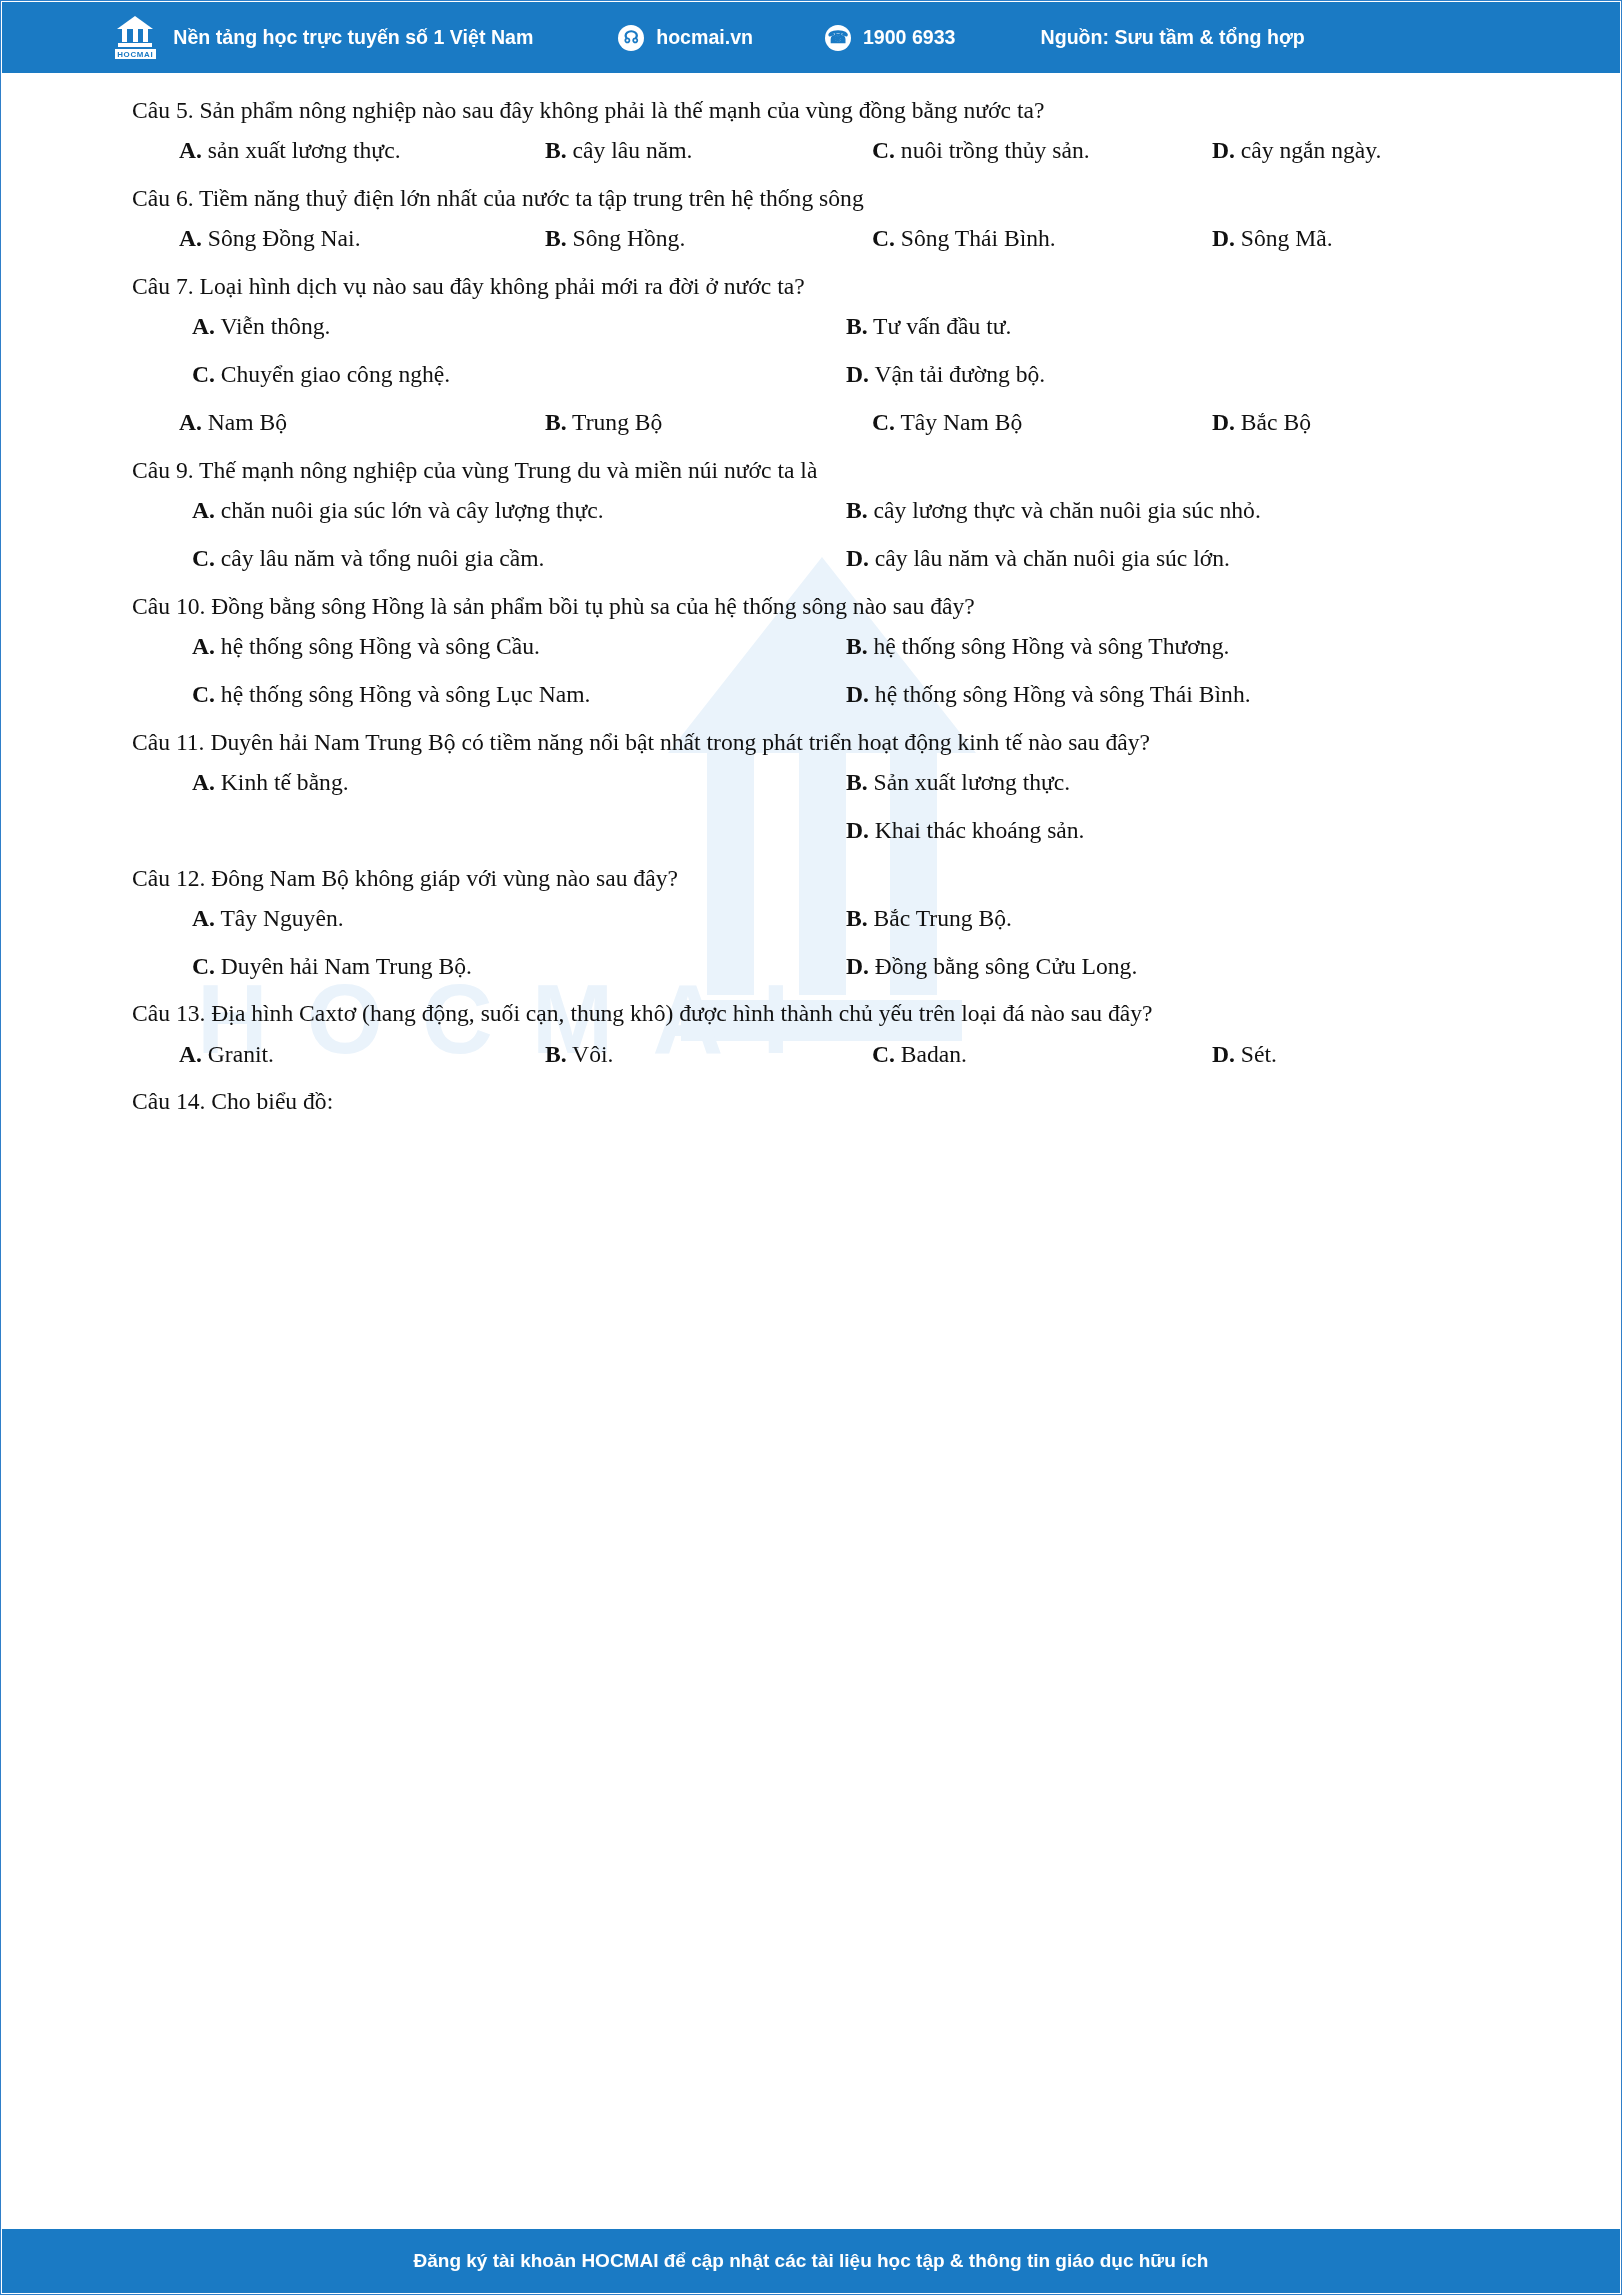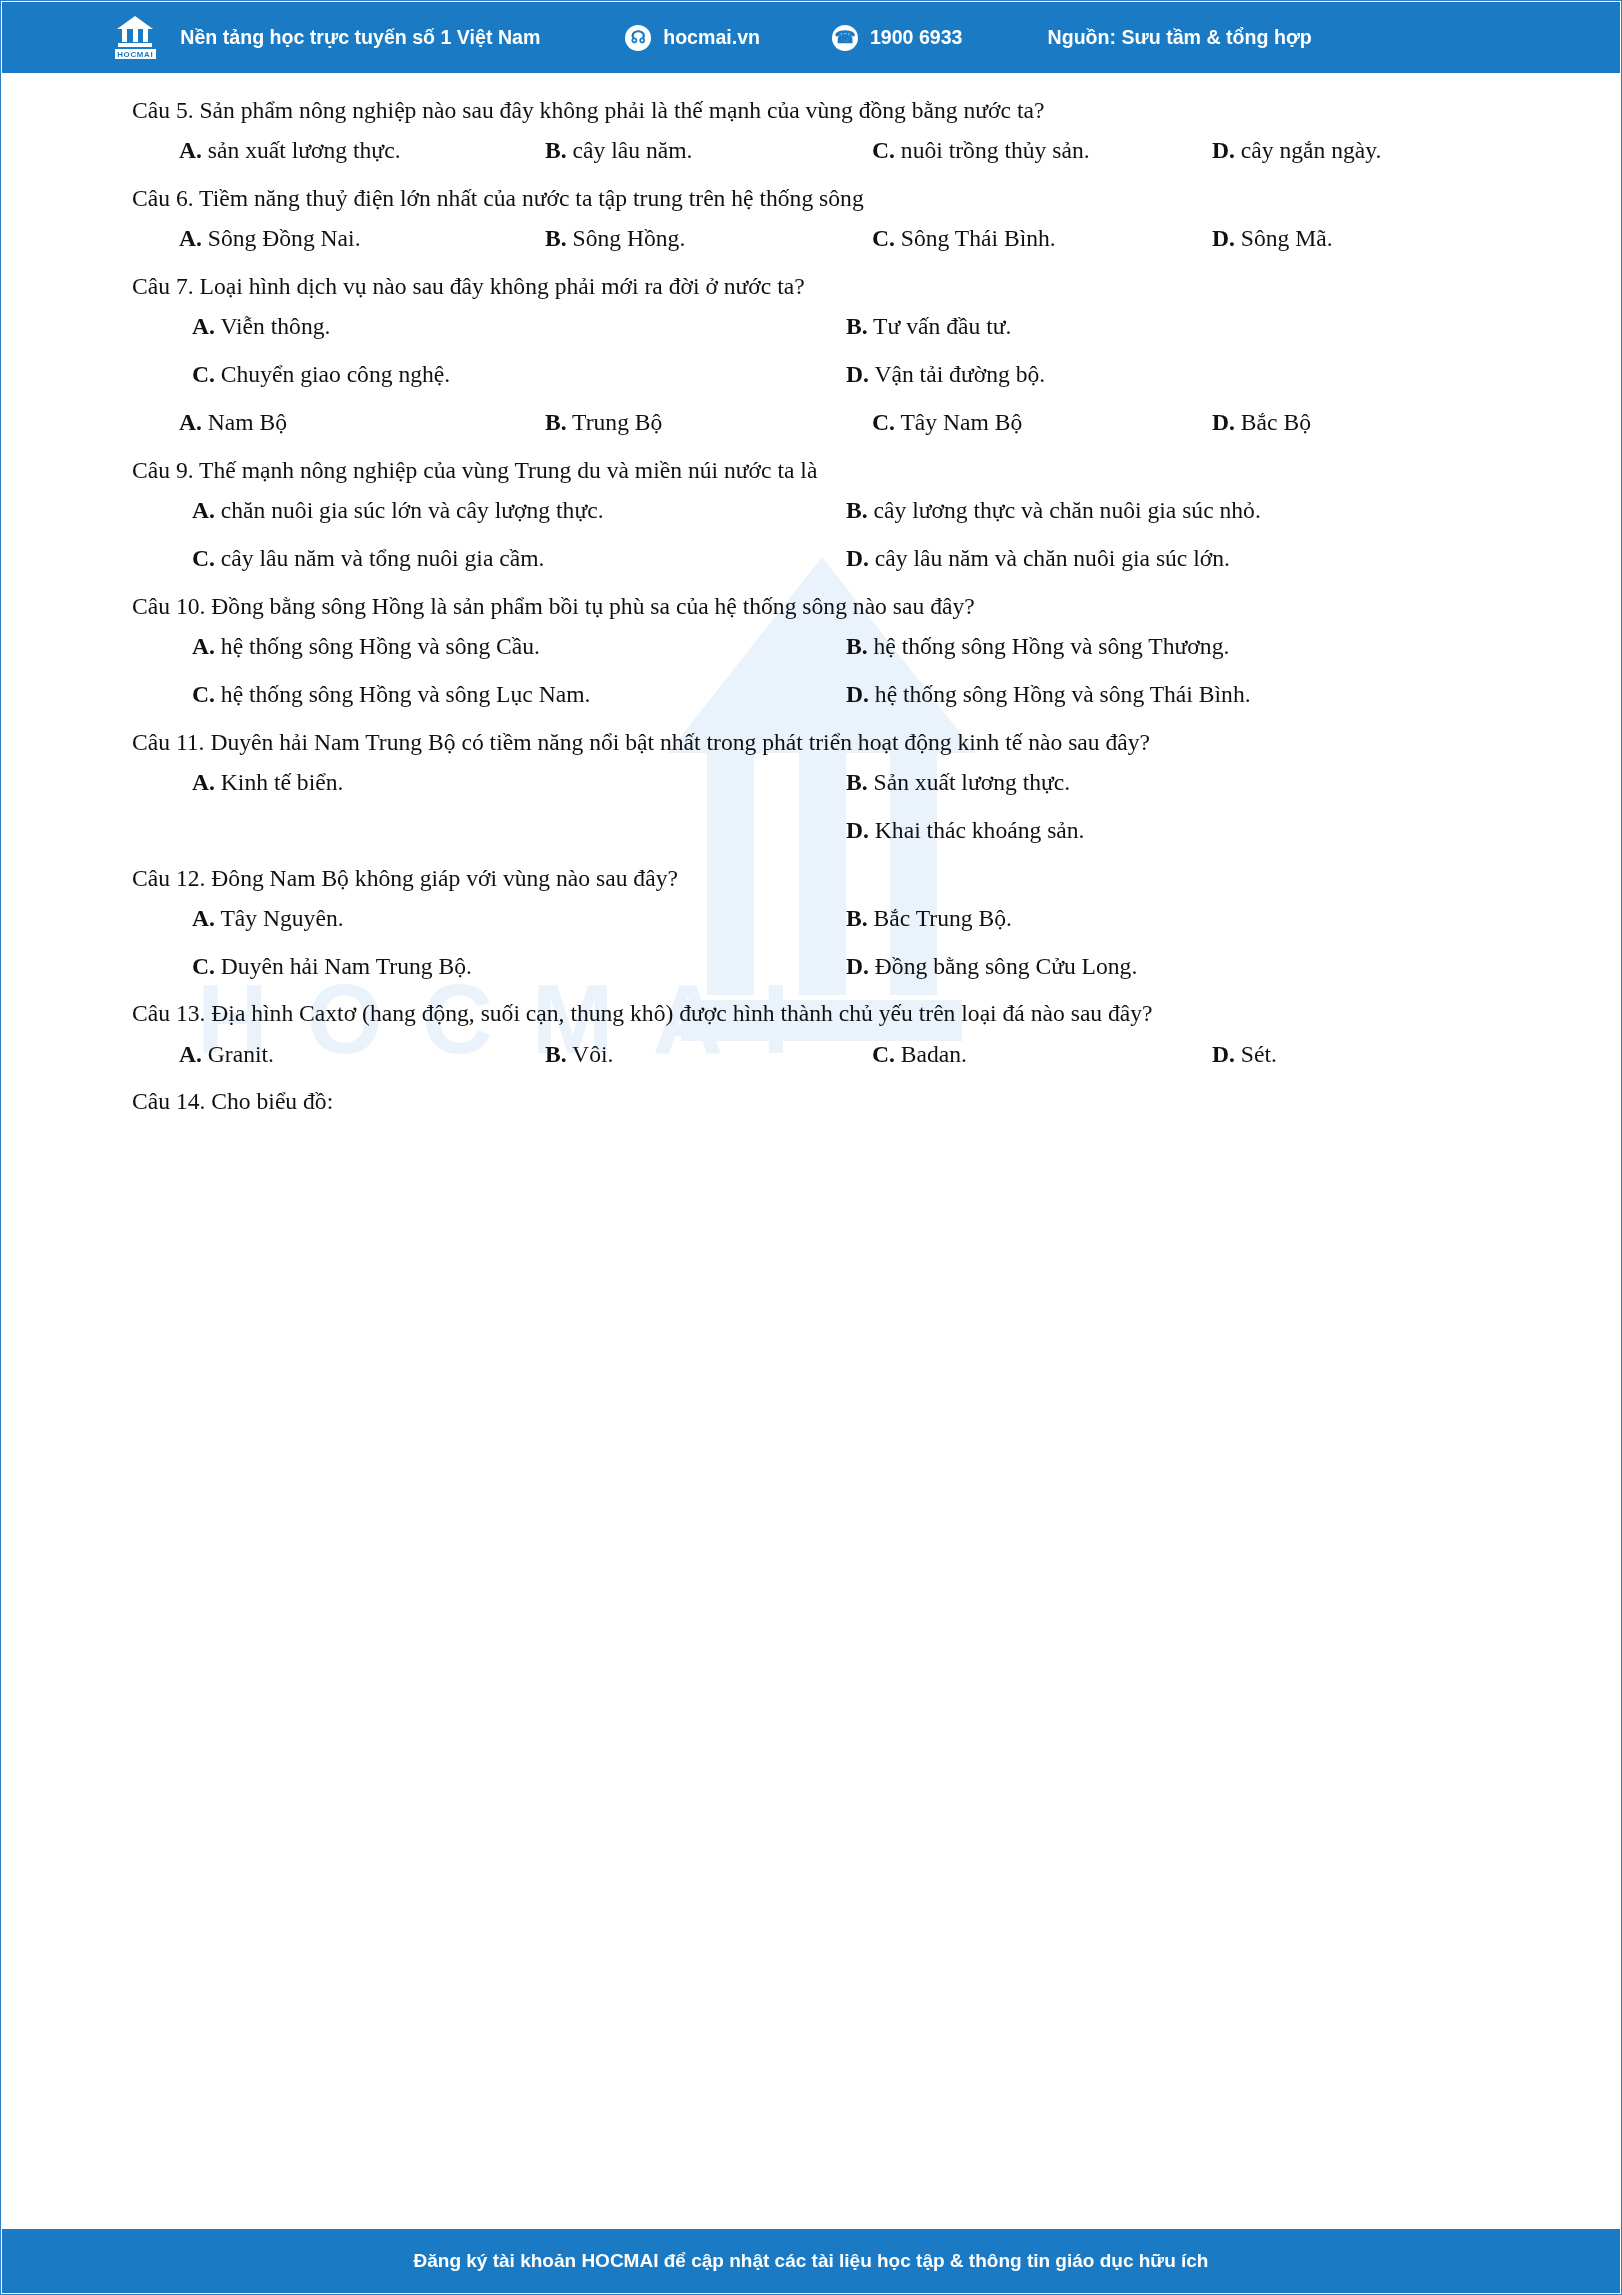--- a/index.html
+++ b/index.html
@@ -84,21 +84,21 @@
   .logo-text {
     font-size: 7.9px;
     letter-spacing: 0.7px;
     background: #ffffff;
     color: #1a7ac4;
     padding: 0.7px 2.6px;
     margin-top: 2px;
     font-weight: 700;
   }
   .header .tagline {
-    margin-left: 17px;
+    margin-left: 10px;
     font-size: 19.6px;
     font-weight: 600;
     white-space: nowrap;
   }
   .header .item {
     display: flex;
     align-items: center;
     font-size: 19.6px;
     font-weight: 600;
     white-space: nowrap;
@@ -335,21 +335,21 @@
           <div class="opt"><span class="lbl">B.</span><span> hệ thống sông Hồng và sông Thương.</span></div>
         </div>
         <div class="opts cols2">
           <div class="opt"><span class="lbl">C.</span><span> hệ thống sông Hồng và sông Lục Nam.</span></div>
           <div class="opt"><span class="lbl">D.</span><span> hệ thống sông Hồng và sông Thái Bình.</span></div>
         </div>
       </div>
       <div class="q-block">
         <p class="q stem-line"><span>Câu 11. Duyên hải Nam Trung Bộ có tiềm năng nổi bật nhất trong phát triển hoạt động kinh tế nào sau đây?</span></p>
         <div class="opts cols2">
-          <div class="opt"><span class="lbl">A.</span><span> Kinh tế biển.</span></div>
+          <div class="opt"><span class="lbl">A.</span><span> Kinh tế bằng.</span></div>
           <div class="opt"><span class="lbl">B.</span><span> Sản xuất lương thực.</span></div>
         </div>
         <div class="opts cols2">
           <div class="opt"><span class="lbl">D.</span><span> Khai thác khoáng sản.</span></div>
         </div>
       </div>
       <div class="q-block">
         <p class="q stem-line"><span>Câu 12. Đông Nam Bộ </span><b>không</b><span> giáp với vùng nào sau đây?</span></p>
         <div class="opts cols2">
           <div class="opt"><span class="lbl">A.</span><span> Tây Nguyên.</span></div>

